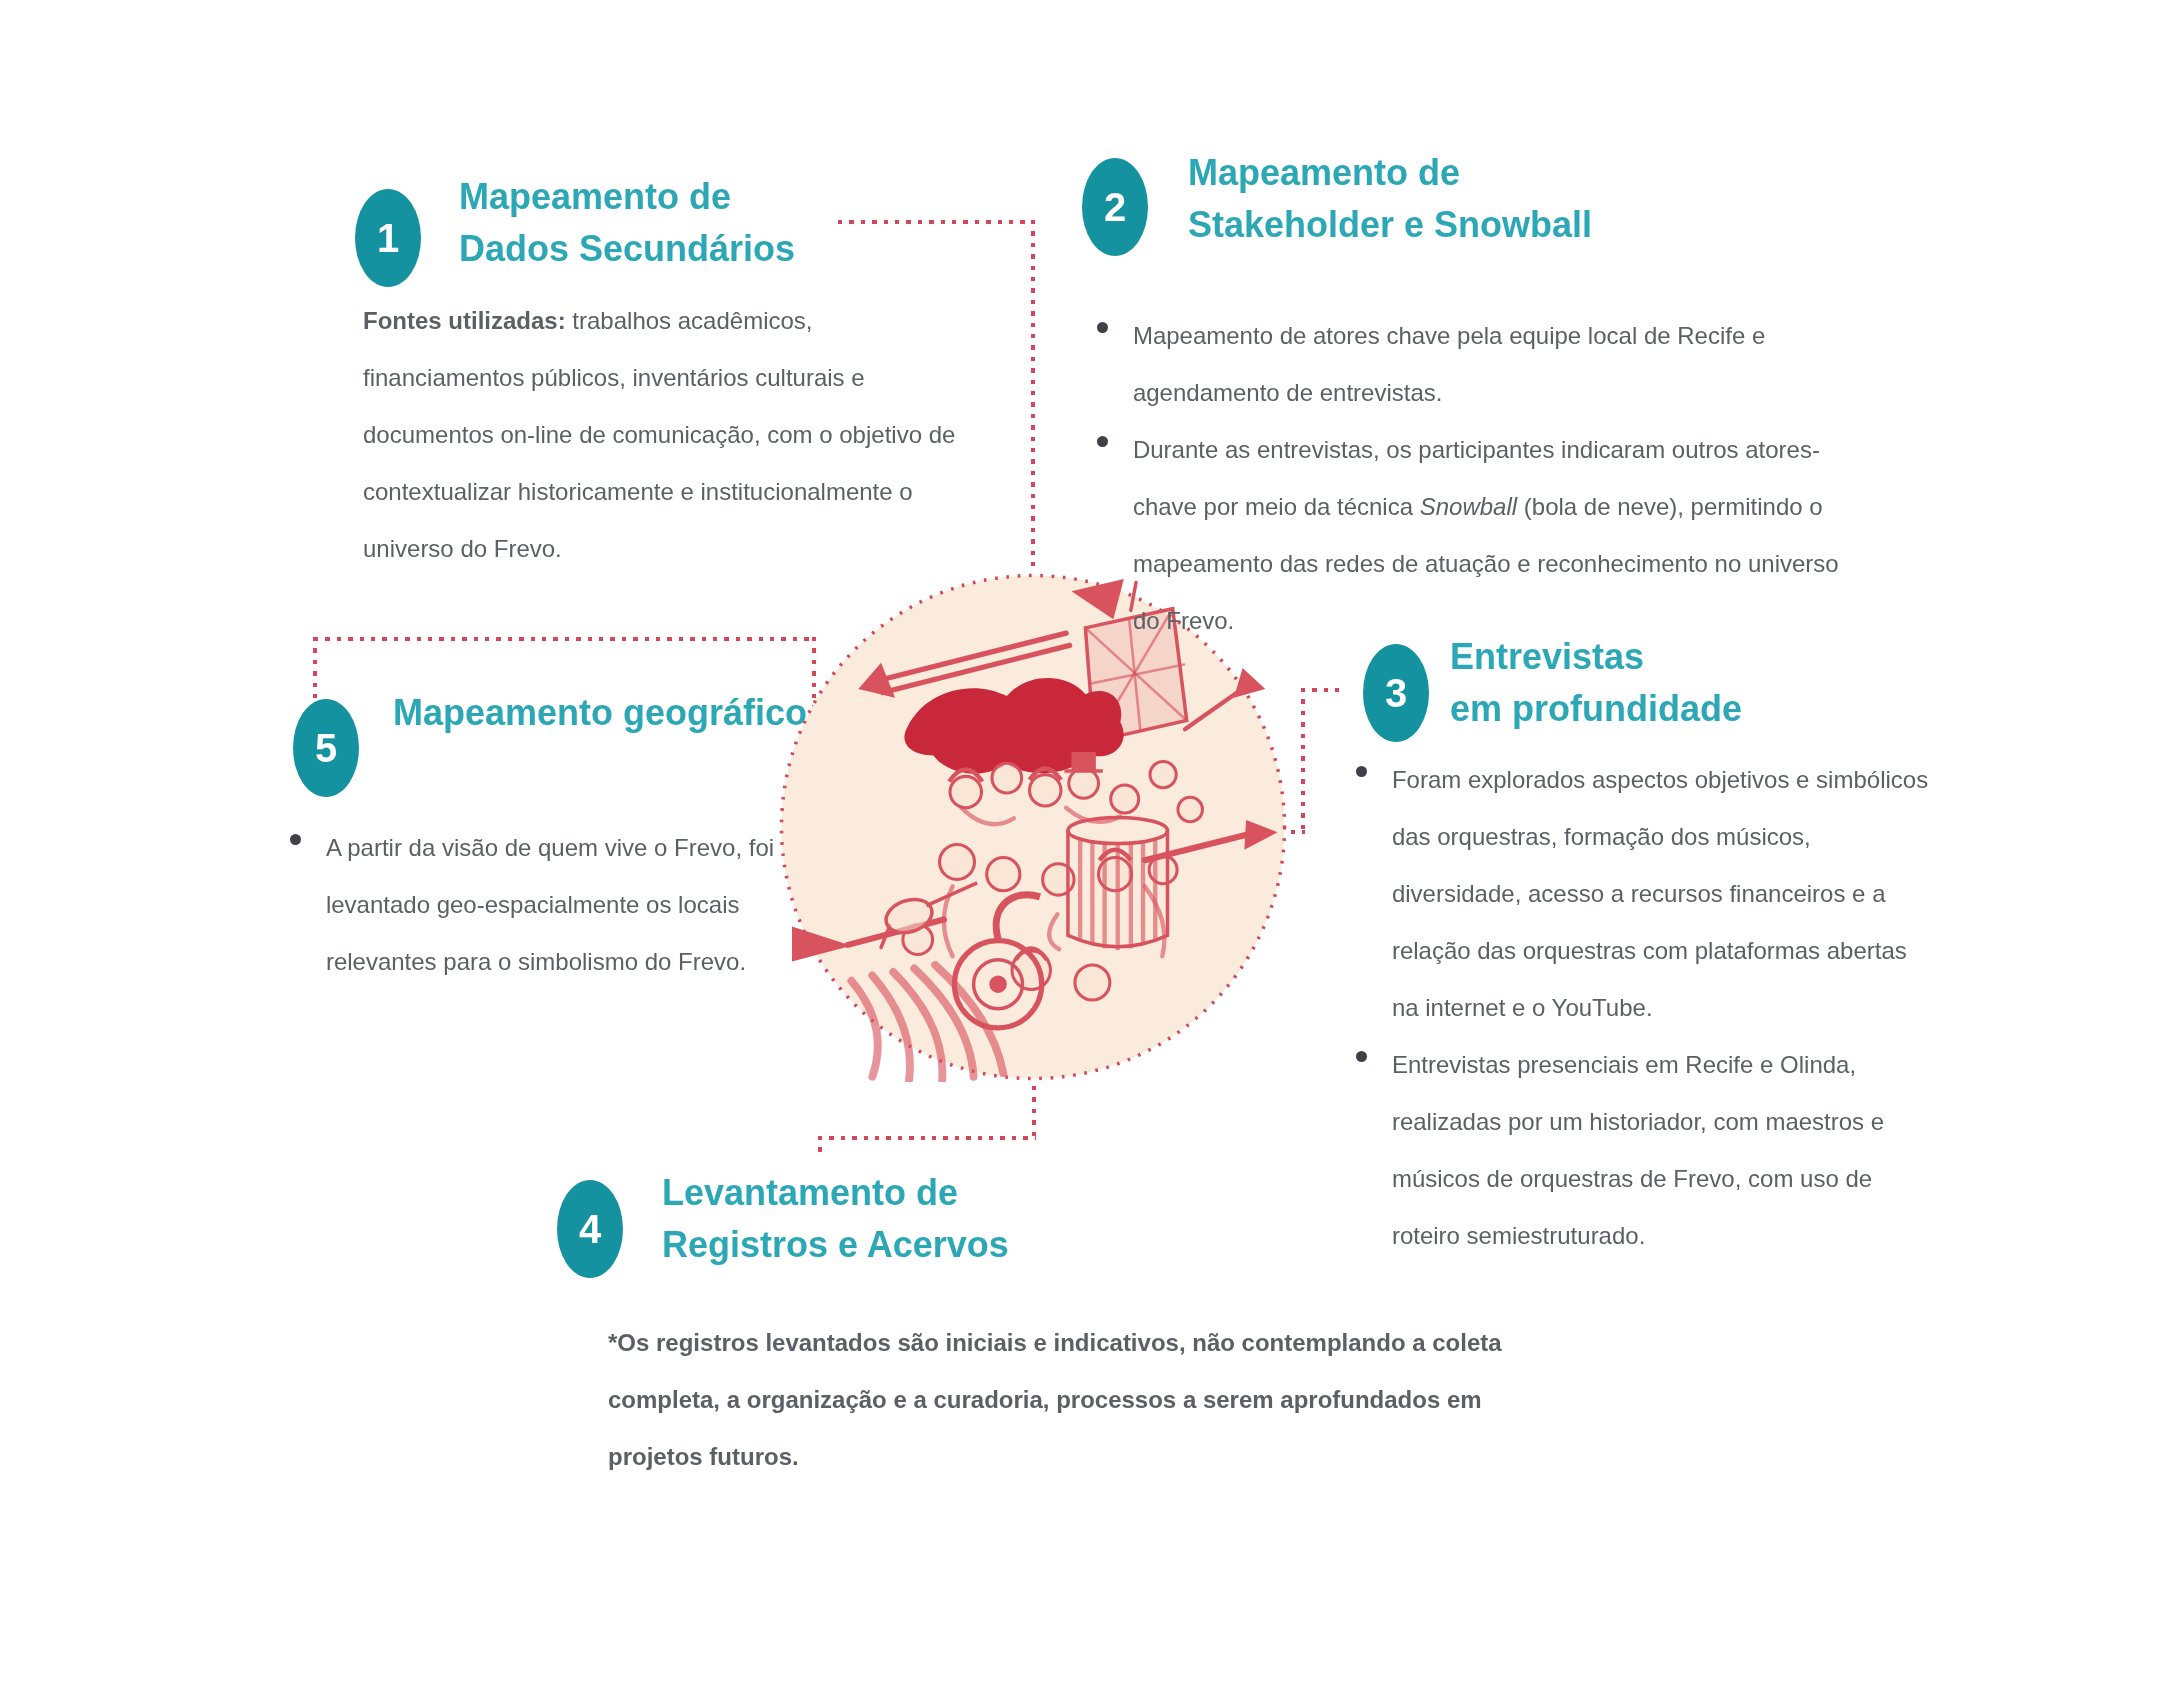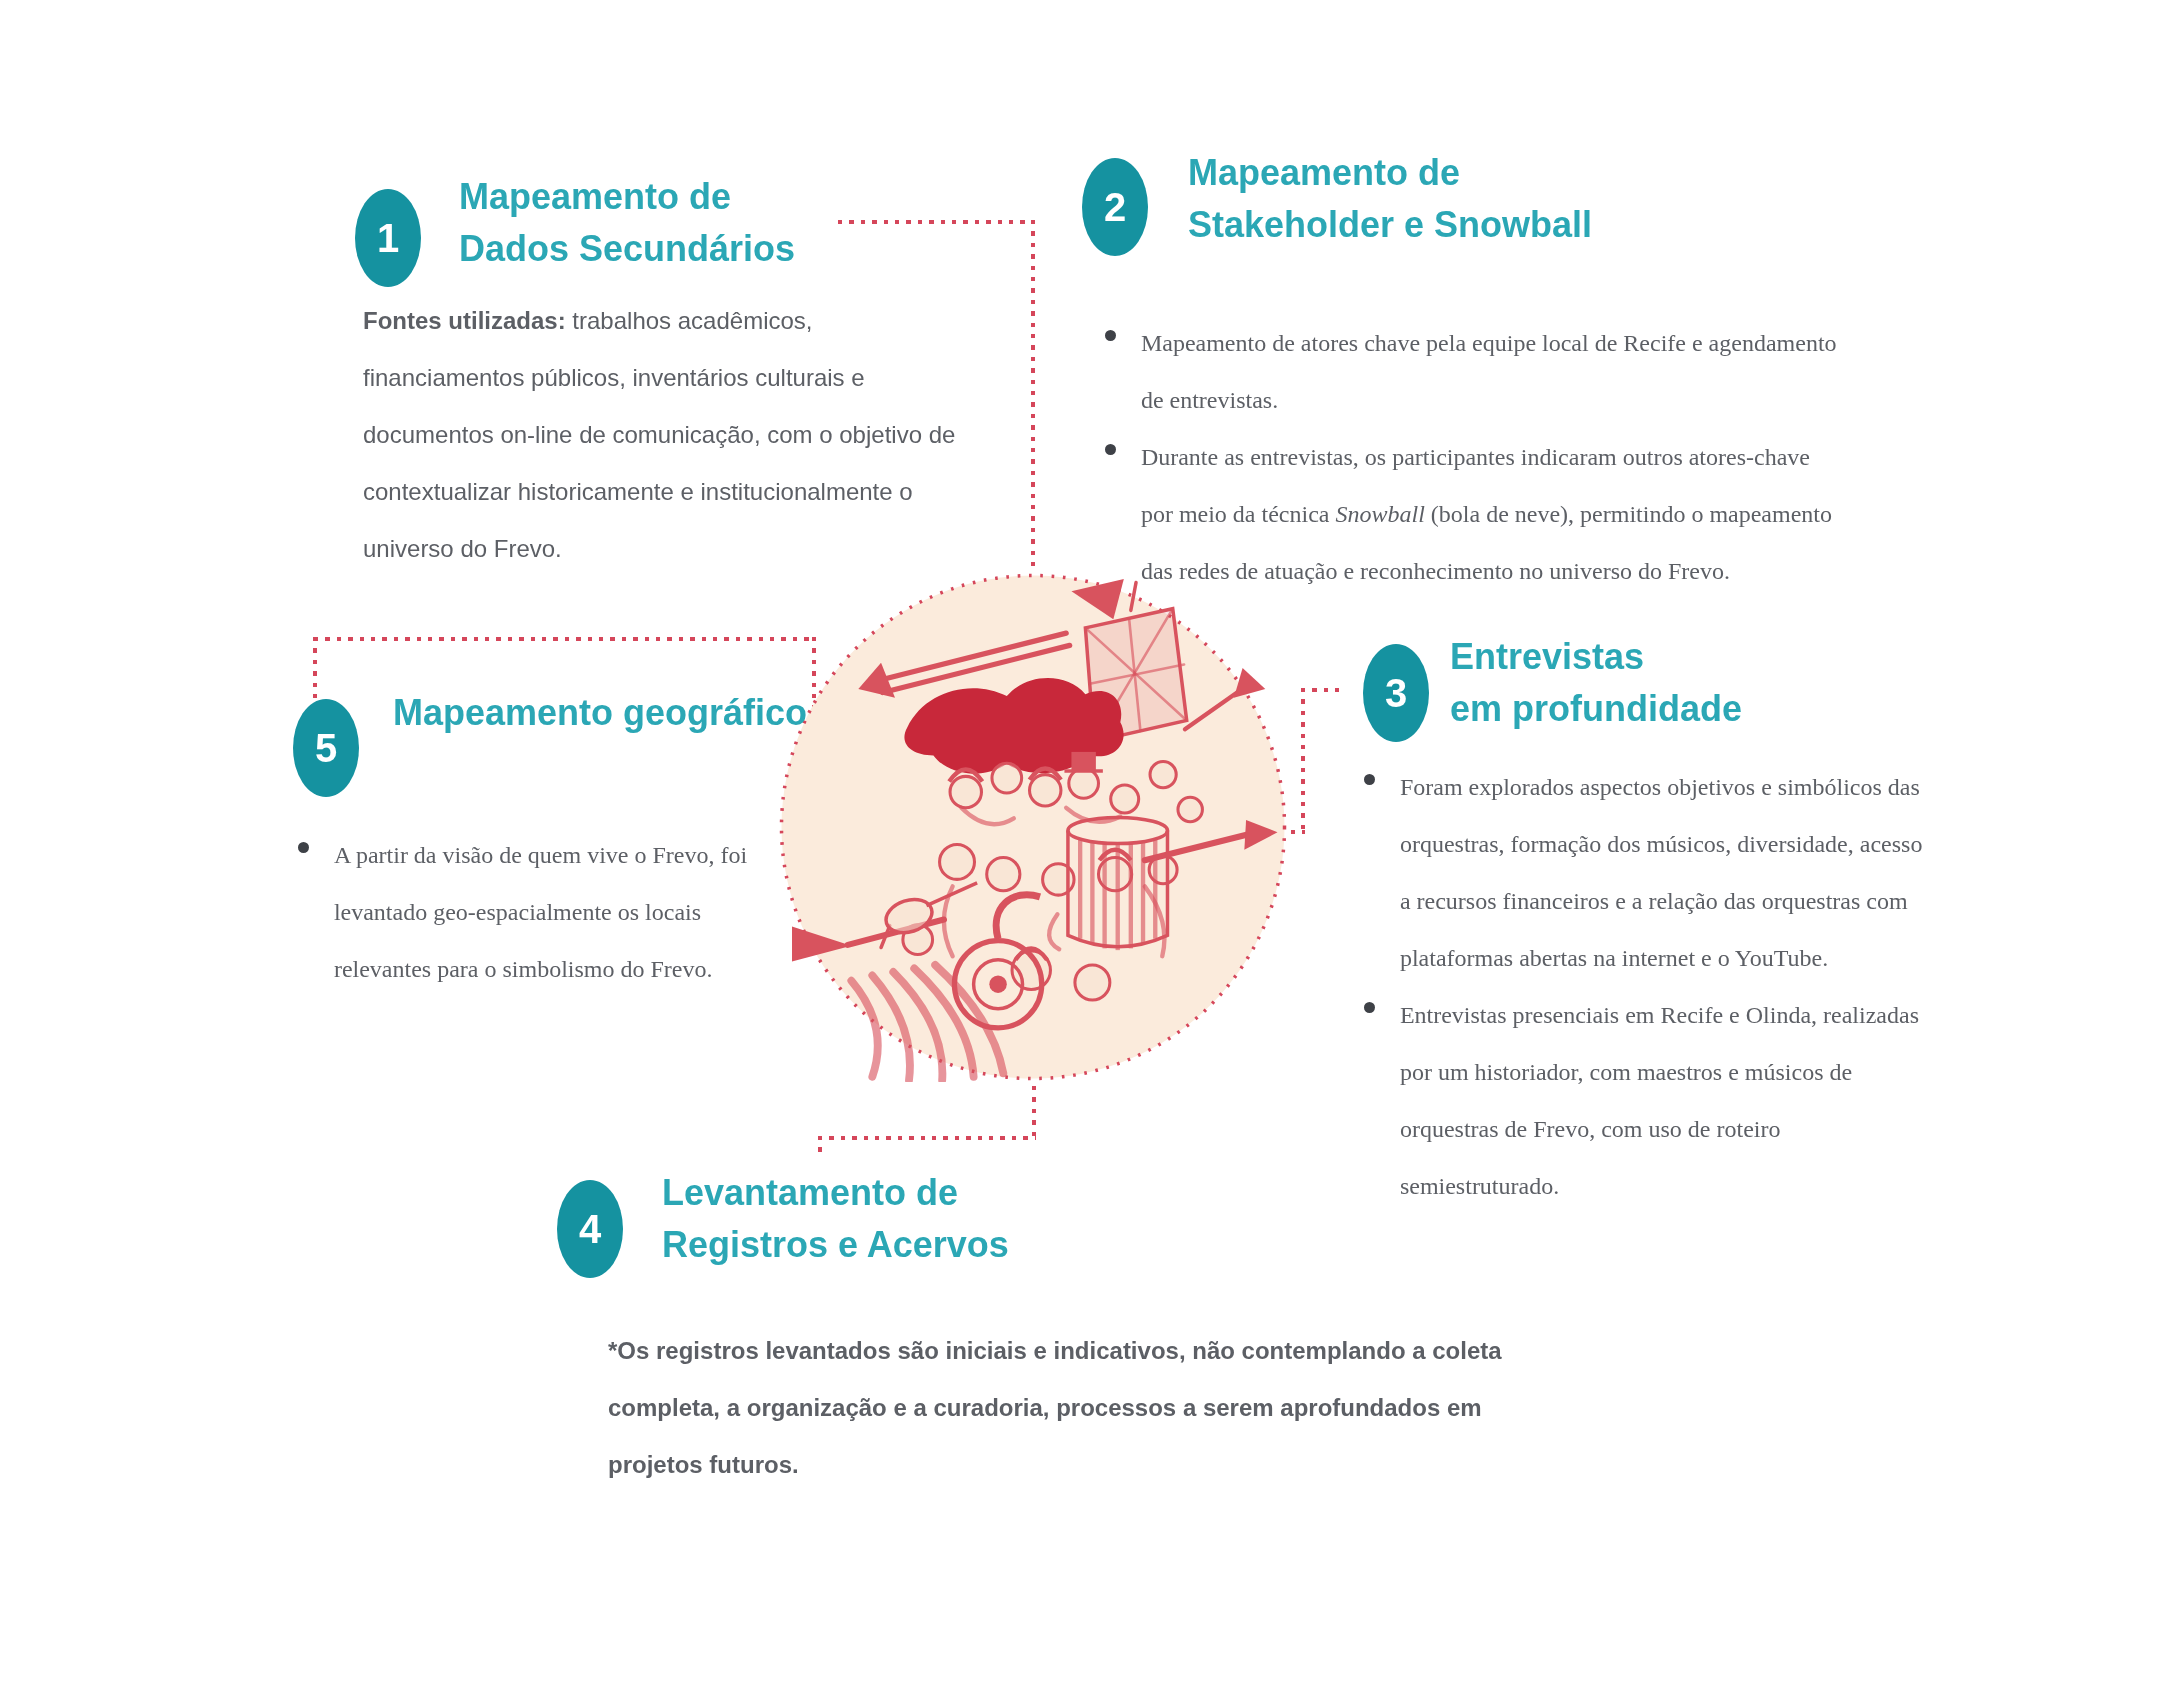--- a/index.html
+++ b/index.html
@@ -19,21 +19,21 @@
   .heading{
     position:absolute;color:var(--teal-heading,#2BA7B5);
     font-size:36px;font-weight:bold;line-height:52px;white-space:nowrap;
   }
   
   .body-text{
     position:absolute;color:var(--body-text,#5C5F65);
     font-size:24px;line-height:57px;
   }
   .lead-bold{font-weight:bold;color:var(--body-text,#5C5F65);}
-  .blist{list-style:none;margin:8px;padding:0;font-family:Liberation Serif, serif;}
+  .blist{list-style:none;margin:0;padding:0;}
   .blist li{display:flex;gap:24.5px;align-items:flex-start;}
   .bullet-dot{
     flex:0 0 auto;width:11.4px;height:11.4px;border-radius:50%;
     background:var(--bullet-dot,#3E4147);margin-top:15px;
   }
   .footnote{margin:0;padding-left:36px;font-weight:bold;}
   .italic{font-style:italic;}
   
   .hdot{position:absolute;height:4.4px;
     background-image:repeating-linear-gradient(to right,var(--dotted-red,#D5465A) 0 4.4px,transparent 4.4px 11.4px);}

